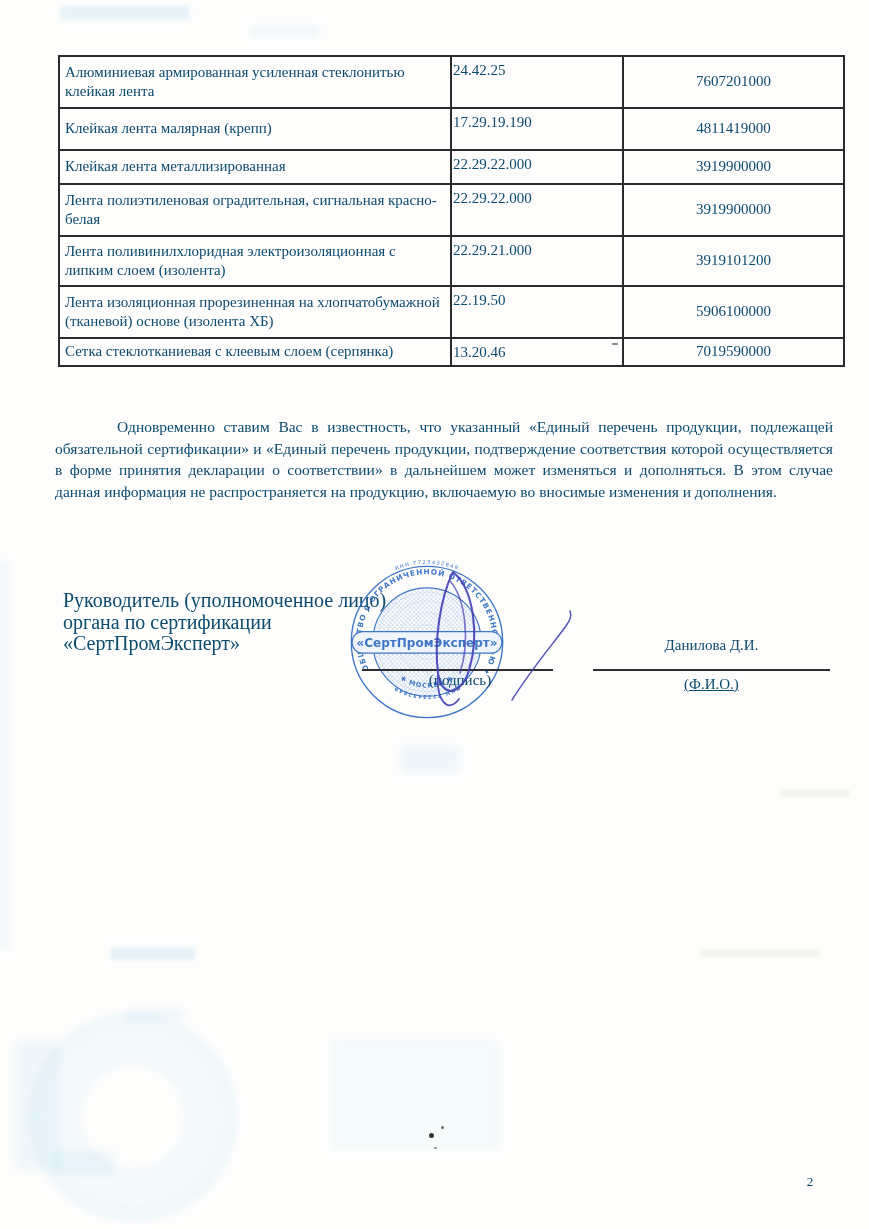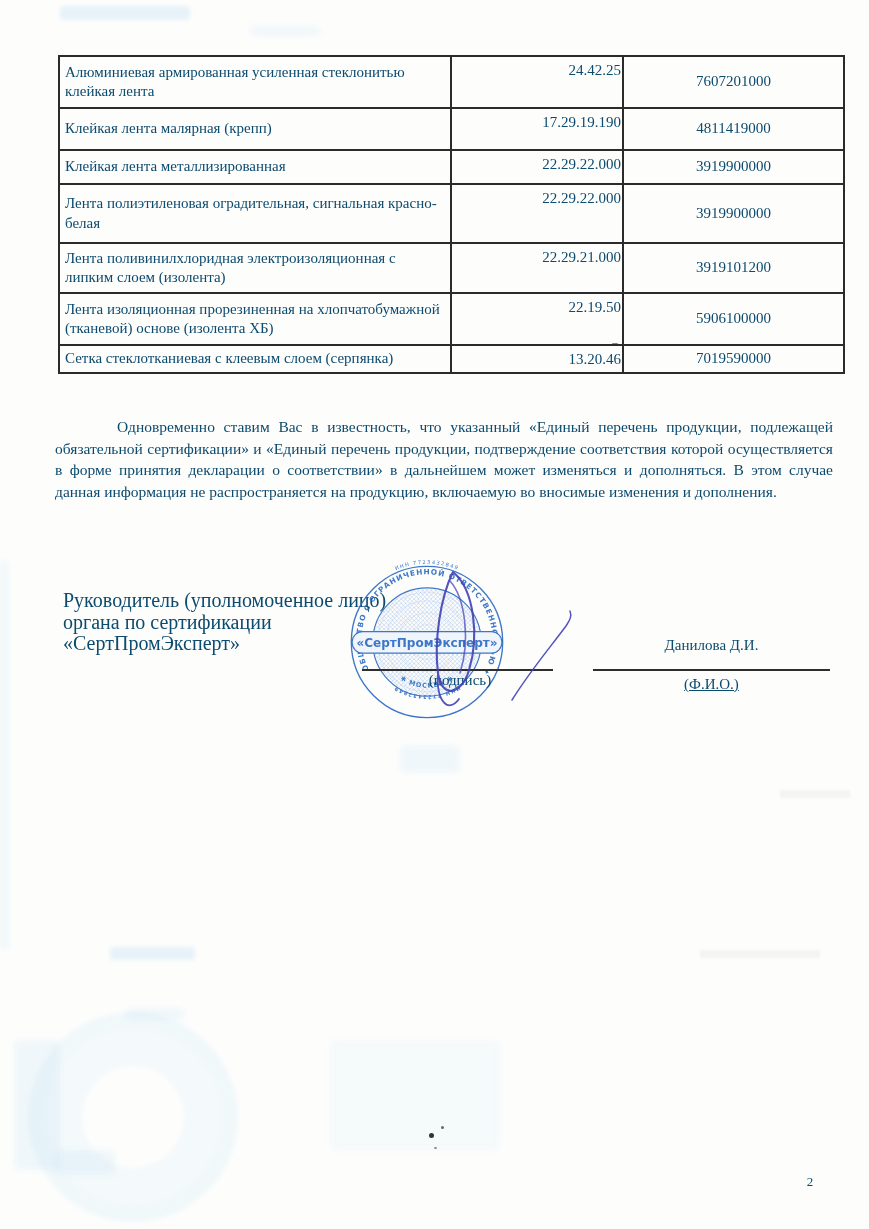--- a/index.html
+++ b/index.html
@@ -19,24 +19,24 @@
     table-layout:fixed;
     width:764px;
   }
   table.products td{
     border:2px solid #2b2b2b;
     font-size:15px;
     line-height:1.3;
     overflow:hidden;
   }
   td.c1{width:379px;padding:3px 6px 3px 5px;vertical-align:middle;}
-  td.c2{width:168px;text-align:right;vertical-align:top;padding-top:4px;font-size:15.5px;}
+  td.c2{width:168px;text-align:left;vertical-align:top;padding-top:4px;font-size:15.5px;}
   td.c3{width:217px;text-align:center;vertical-align:middle;font-size:15.5px;}
   tr.h1{height:52px;} tr.h2{height:42px;} tr.h3{height:34px;}
-  tr.h4{height:59px;} tr.h5{height:50px;} tr.h6{height:52px;} tr.h7{height:26px;}
+  tr.h4{height:52px;} tr.h5{height:50px;} tr.h6{height:52px;} tr.h7{height:26px;}
   
   .body-text{
     position:absolute;left:55px;top:416px;width:778px;
     font-size:15.5px;line-height:21.5px;
     text-align:justify;text-indent:62px;
     margin:0;
   }
   
   .sig-left{
     position:absolute;left:63px;top:590px;

